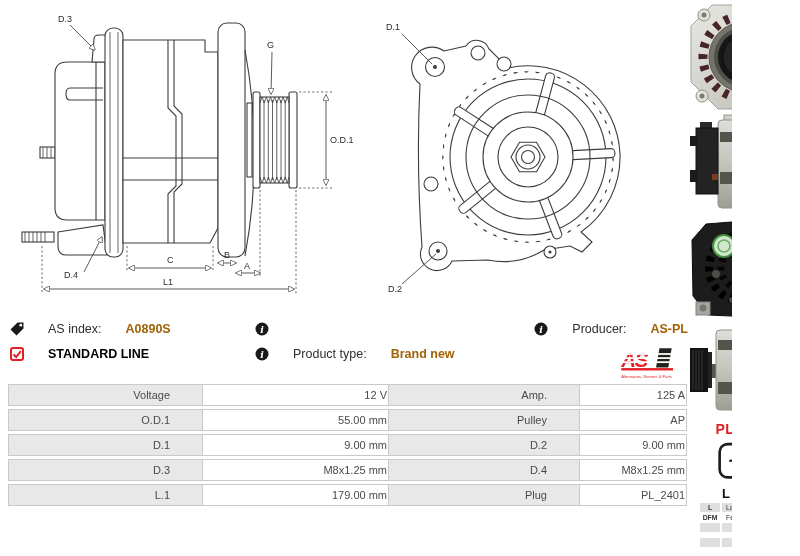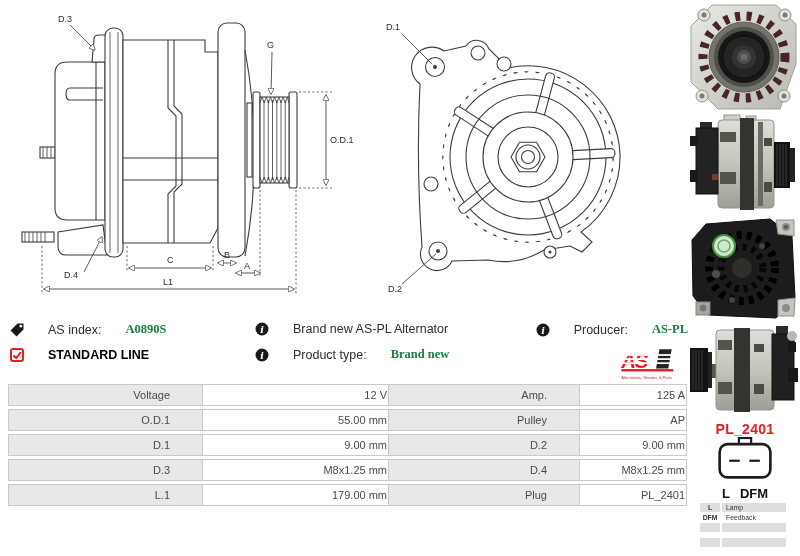--- a/index.html
+++ b/index.html
@@ -1,34 +1,34 @@
 <!DOCTYPE html>
 <html><head>
 <meta charset="utf-8">
 <style>
   html,body{margin:0;padding:0;background:#fff;}
-  .page{position:relative;width:800px;height:556px;background:#fff;overflow:hidden;
+  .page{position:relative;width:732px;height:556px;background:#fff;overflow:hidden;
         font-family:"Liberation Sans",sans-serif;}
   .abs{position:absolute;}
   svg text{font-family:"Liberation Sans",sans-serif;}
 
   
   .draw path,.draw rect,.draw line,.draw polyline,.draw circle,.draw polygon{
       stroke:#3c3c3c;stroke-width:1.1;fill:#fff;}
   .draw .nf{fill:none;}
   .draw .thin{stroke-width:0.8;fill:none;}
   .draw .dim{stroke:#474747;stroke-width:0.9;fill:none;}
   .draw .ext{stroke:#474747;stroke-width:0.8;stroke-dasharray:2.2,2.2;fill:none;}
   .draw text{fill:#2b2b2b;font-size:9px;stroke:none;}
   .draw .dot{fill:#3c3c3c;stroke:none;}
 
   
   .info-item{display:flex;align-items:center;gap:24px;font-size:12.5px;color:#2e2e2e;
              white-space:nowrap;margin-bottom:11px;}
-  .info-item b{color:#15803d;font-family:Liberation Serif, serif;}
+  .info-item b{color:#a16207;}
   .standard-line{color:#000000;font-weight:bold;}
   .col-right{display:flex;flex-direction:column;align-items:flex-end;}
 
   
   table.spec{position:absolute;left:8px;top:381px;border-collapse:separate;
              border-spacing:0 3px;table-layout:fixed;}
   table.spec td{height:18px;line-height:18px;font-size:11px;color:#4a4a4a;
       border-top:1px solid #c9c9c9;border-bottom:1px solid #c9c9c9;
       border-right:1px solid #c9c9c9;text-align:right;overflow:hidden;white-space:nowrap;}
   table.spec td:first-child{border-left:1px solid #c9c9c9;}
@@ -296,21 +296,20 @@
       <span class="standard-line">STANDARD LINE</span>
     </div>
   </div>
 
   <div class="abs" style="left:255px;top:322px">
     <div class="info-item">
       <svg width="14" height="14" viewBox="0 0 14 14">
         <circle cx="7" cy="7" r="6.5" fill="#1a1a1a"></circle>
         <text x="7" y="10.5" text-anchor="middle" fill="#fff" font-size="9.5" font-weight="bold" font-style="italic" style="font-family:&quot;DejaVu Serif&quot;,serif">i</text>
       </svg>
-      <span>Brand new AS-PL Alternator</span>
     </div>
     <div class="info-item">
       <svg width="14" height="14" viewBox="0 0 14 14">
         <circle cx="7" cy="7" r="6.5" fill="#1a1a1a"></circle>
         <text x="7" y="10.5" text-anchor="middle" fill="#fff" font-size="9.5" font-weight="bold" font-style="italic" style="font-family:&quot;DejaVu Serif&quot;,serif">i</text>
       </svg>
       <span>Product type:</span>
       <b>Brand new</b>
     </div>
   </div>

